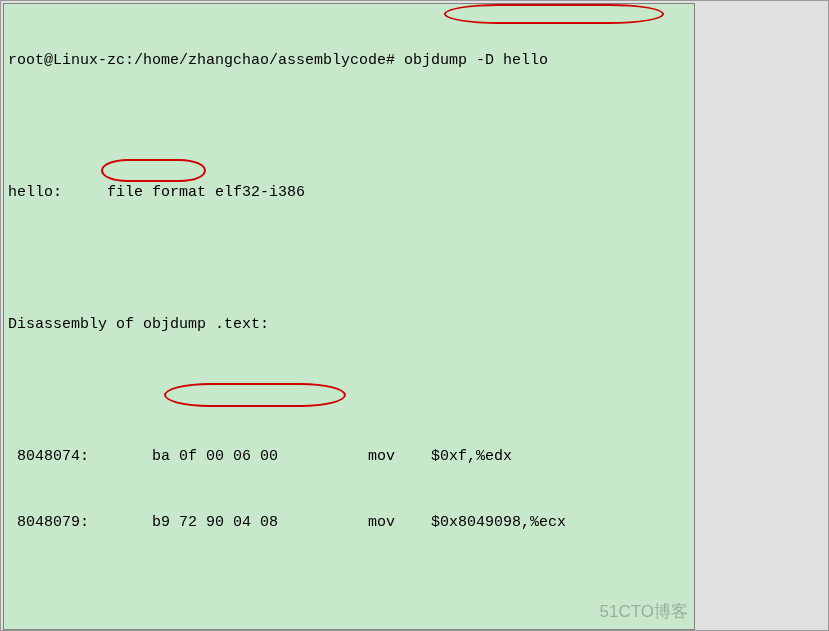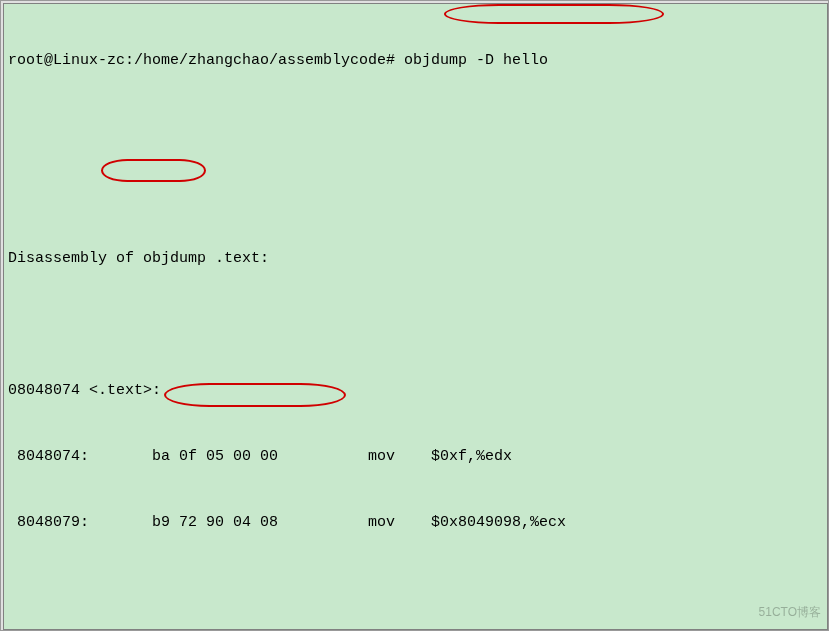--- a/index.html
+++ b/index.html
@@ -8,21 +8,21 @@
       font-size: 15px;
       line-height: 22px;
       background: #e0e0e0;
       width: 829px;
       height: 631px;
       overflow: hidden;
       border: 1px solid #999;
     }
     .terminal {
       background: #c8e8cc;
-      width: 825px;
+      width: 692px;
       height: 627px;
       margin: 2px;
       border: 1px solid #808080;
       padding: 2px 4px;
       position: relative;
       color: #000;
       white-space: pre;
     }
     .line { display: block; min-height: 22px; }
     .annotation {
@@ -42,34 +42,34 @@
     .anno-data {
       top: 379px; left: 160px; width: 182px; height: 24px;
       border-radius: 50% / 100%;
     }
     .watermark {
       position: absolute;
       right: 6px;
       bottom: 6px;
       color: rgba(0,0,0,0.25);
       font-family: Arial, sans-serif;
-      font-size: 12px;
+      font-size: 17px;
     }
   </style>
 </head>
 <body>
 
 <div class="terminal">
   <span class="line"><span>root@Linux-zc:/home/zhangchao/assemblycode# </span><span>objdump -D hello</span></span>
   <span class="line"></span>
+  <span class="line">hello:     file format elf32-i386</span>
   <span class="line"></span>
   <span class="line">Disassembly of objdump .text:</span>
   <span class="line"></span>
-  <span class="line"><span>08048074 </span><span>&lt;.text&gt;:</span></span>
-  <span class="line"><span> 8048074:</span><span>       ba 0f 05 00 00         </span><span> mov   </span><span> $0xf,%edx</span></span>
+  <span class="line"><span> 8048074:</span><span>       ba 0f 00 06 00         </span><span> mov   </span><span> $0xf,%edx</span></span>
   <span class="line"><span> 8048079:</span><span>       b9 72 90 04 08         </span><span> mov   </span><span> $0x8049098,%ecx</span></span>
   
   
   
   
   
   
   
   
   

